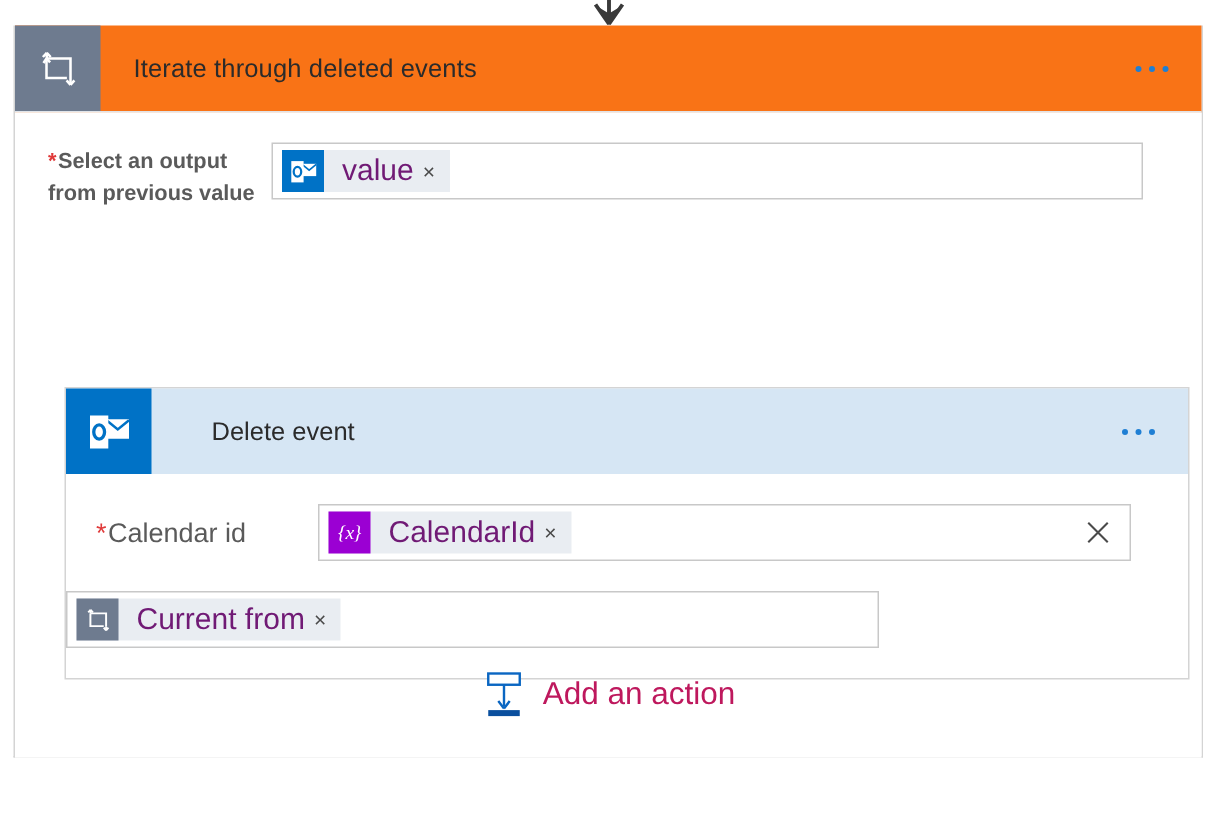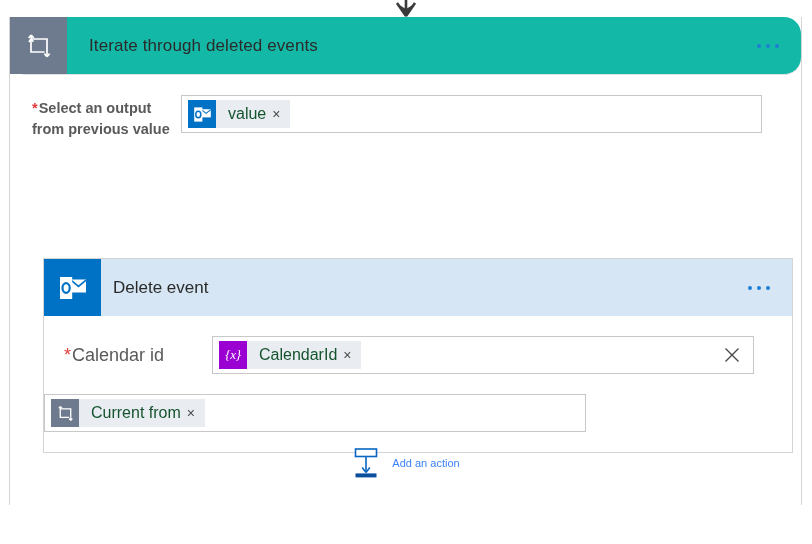--- a/index.html
+++ b/index.html
@@ -39,24 +39,23 @@
     box-sizing: border-box;
     border: 1px solid #d4d4d4;
     border-top: none;
     background: #ffffff;
   }
 
   .loop-header {
     display: flex;
     align-items: stretch;
     height: 57px;
-    background: #14b8a6;
+    background: #f97316;
     border-bottom: 1px solid #dfe3e8;
     position: relative;
-    border-radius: 17px;
   }
   .loop-header-icon {
     width: 57px;
     min-width: 57px;
     background: #6e7b8f;
     display: flex;
     align-items: center;
     justify-content: center;
   }
   .loop-header-title {
@@ -139,22 +138,22 @@
     height: 28px;
     display: flex;
     align-items: center;
     justify-content: center;
   }
   .chip-icon.outlook { background: #0072c6; }
   .chip-icon.expr    { background: #9b00d3; }
   .chip-icon.loop    { background: #6e7b8f; }
   .chip-label {
     padding: 0 6px 0 12px;
-    font-size: 16px;
-    color: #14532d;
+    font-size: 20px;
+    color: #701a75;
     white-space: nowrap;
   }
   .chip-x {
     font-size: 14px;
     color: #4a4a4a;
     padding-right: 10px;
     cursor: pointer;
     line-height: 1;
   }
   .expr-glyph {
@@ -187,21 +186,21 @@
     min-width: 57px;
     background: #0072c6;
     display: flex;
     align-items: center;
     justify-content: center;
   }
   .action-header-title {
     flex: 1;
     display: flex;
     align-items: center;
-    padding-left: 12px;
+    padding-left: 40px;
     font-size: 17px;
     color: #2b2b2b;
   }
   .action-body {
     padding-bottom: 20px;
     background: #ffffff;
   }
   .action-label {
     width: 168px;
     min-width: 168px;
@@ -227,22 +226,22 @@
     left: 0;
     right: 0;
     top: 372px;
     display: flex;
     align-items: center;
     justify-content: center;
     gap: 11px;
     cursor: pointer;
   }
   .add-action-label {
-    font-size: 11px;
-    color: #3b82f6;
+    font-size: 21px;
+    color: #be185d;
   }
   .add-icon { line-height: 0; }
 </style>
 </head>
 <body>
 
 <div class="top-arrow">
   <svg width="26" height="18" viewBox="0 0 26 18">
     <path d="M13 0 L13 10 M13 16 L4 3 M13 16 L22 3" stroke="#3a3a3a" stroke-width="2.6" fill="none"></path>
     <path d="M13 17 L5.5 4.5 L13 9 L20.5 4.5 Z" fill="#3a3a3a"></path>

